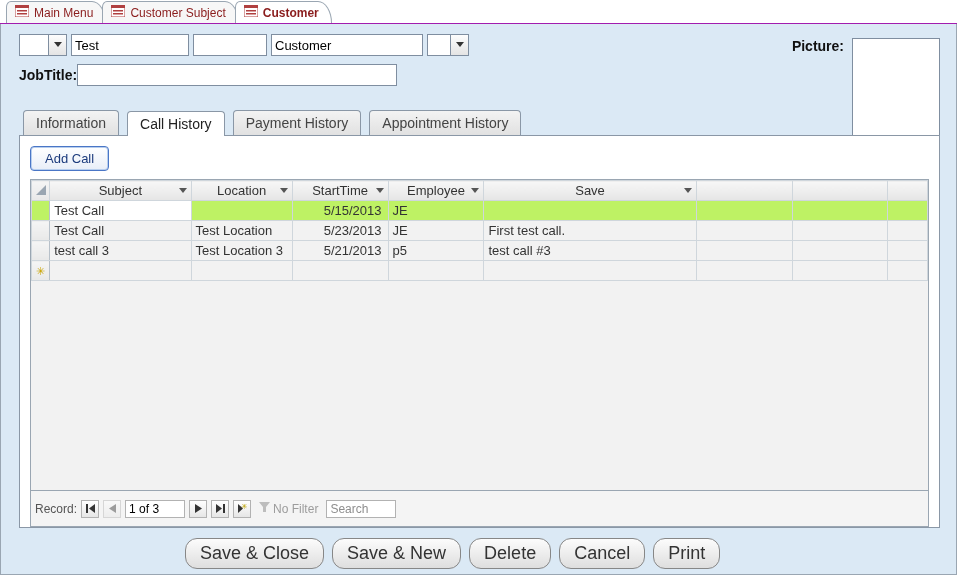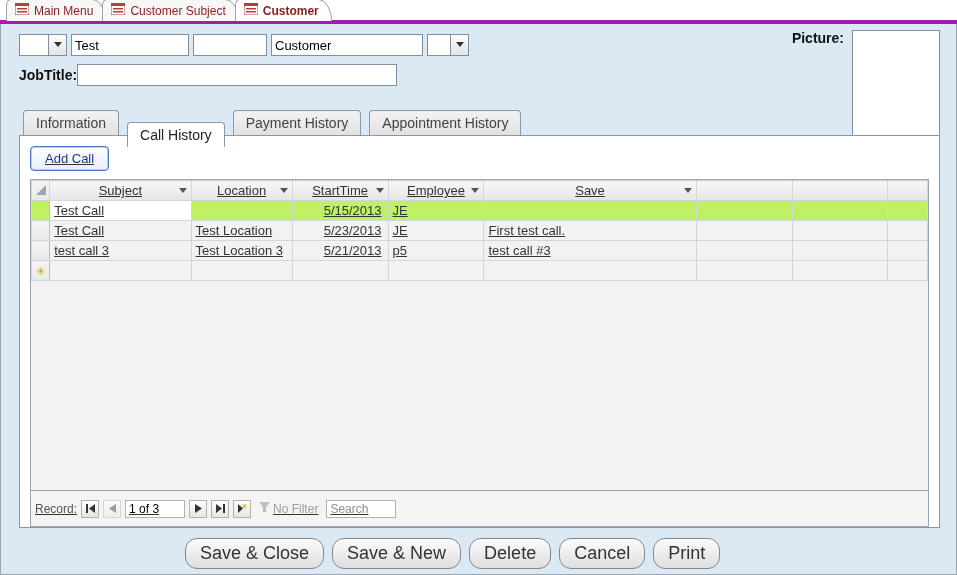--- a/index.html
+++ b/index.html
@@ -11,24 +11,24 @@
     background: #f0f0f0;
     color: #333;
     width: 957px;
     height: 575px;
     overflow: hidden;
   }
 
   
   .doc-tabs {
     display: flex;
-    align-items: center;
+    align-items: flex-end;
     height: 24px;
     background: #fff;
-    border-bottom: 4px solid #a21caf;
+    border-bottom: 1px solid #a21caf;
     padding-left: 6px;
     gap: 0;
   }
   .doc-tab {
     display: flex;
     align-items: center;
     gap: 5px;
     height: 22px;
     padding: 0 12px 0 8px;
     border: 1px solid #9aa6b2;
@@ -78,21 +78,21 @@
     background: linear-gradient(#fdfdfd,#e4e4e4);
     cursor: pointer;
   }
   .dd-btn svg { display:block; }
 
   .label { font-size: 14px; font-weight: bold; color: #111; }
   .jobtitle-row { display: flex; align-items: center; margin-top: 8px; }
 
   .picture-box {
     position: absolute;
-    top: 6px;
+    top: 14px;
     right: 16px;
     display: flex;
     gap: 8px;
     align-items: flex-start;
   }
   .picture-box .img-placeholder {
     width: 88px; height: 108px;
     border: 1px solid #7f8ea0;
     background: #fff;
   }
@@ -107,31 +107,30 @@
     border-radius: 4px 4px 0 0;
     background: linear-gradient(#f3f3f3,#e1e1e1);
     color: #444;
     font-size: 14px;
     cursor: pointer;
     position: relative;
   }
   .inner-tab.active {
     background: #fff;
     color: #222;
-    top: 12px;
+    top: 1px;
   }
   .tab-panel {
     border: 1px solid #8a97a6;
     background: #fff;
     height: 393px;
     padding: 10px 10px 0 10px;
     display: flex;
     flex-direction: column;
     position: relative;
-    text-decoration: underline;
   }
 
   .add-btn {
     align-self: flex-start;
     padding: 4px 14px;
     border: 1px solid #4a76c6;
     border-radius: 4px;
     background: linear-gradient(#ffffff,#e8eef8);
     color: #1b3a7c;
     font-size: 13px;

